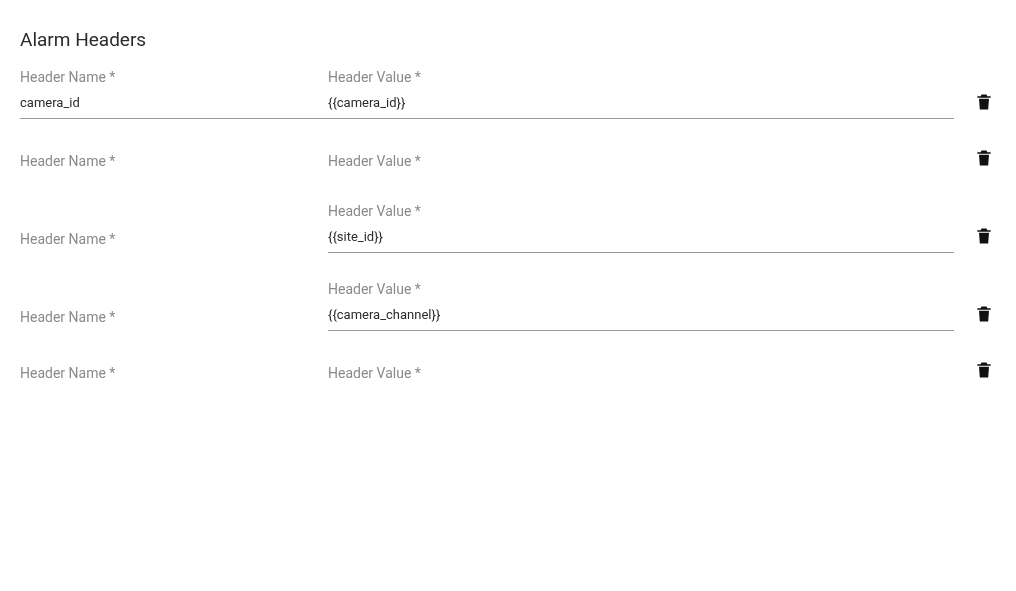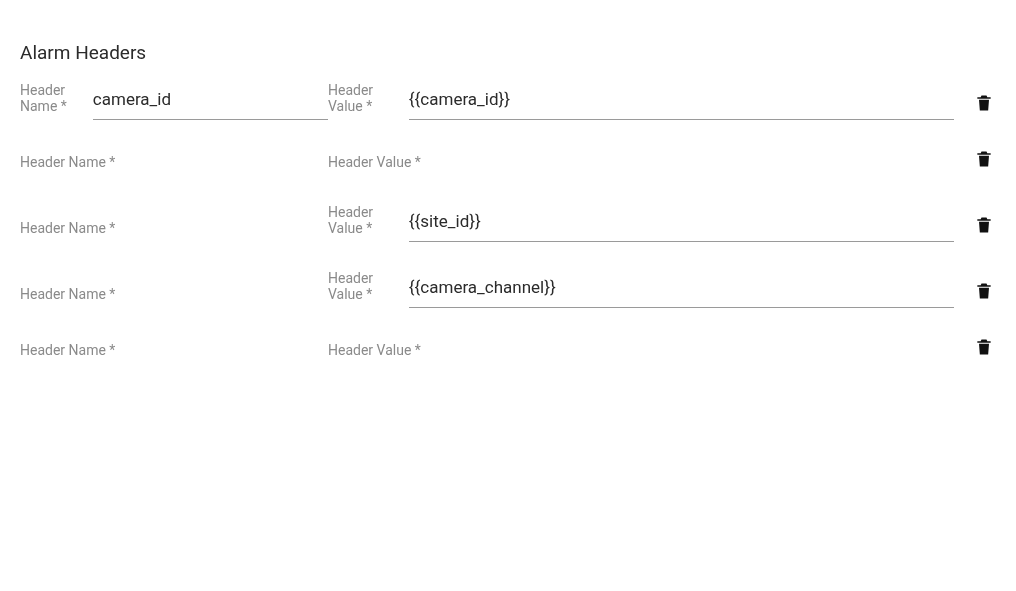--- a/index.html
+++ b/index.html
@@ -7,55 +7,55 @@
     margin: 0;
     padding: 0;
     width: 1016px;
     height: 591px;
     background: #ffffff;
     font-family: -apple-system, BlinkMacSystemFont, "Segoe UI", Roboto, "Helvetica Neue", Arial, sans-serif;
     color: #212121;
   }
   .container {
     padding: 28px 20px 20px 20px;
-    margin-top: 13px;
   }
   .section-title {
     font-size: 19px;
     font-weight: 400;
     color: #2b2b2b;
     margin: 0 0 18px 0;
   }
   .header-row {
     display: flex;
     align-items: flex-end;
     margin-bottom: 28px;
   }
   .field {
     display: flex;
+    flex-direction: column;
   }
   .field.name {
     width: 308px;
     margin-right: 0;
   }
   .field.value {
     flex: 1;
     margin-right: 18px;
   }
   .field-label {
     font-size: 14px;
     color: #8a8a8a;
     margin-bottom: 6px;
     font-weight: 400;
   }
   .field-input {
     border: none;
     border-bottom: 1px solid #9a9a9a;
     outline: none;
-    font-size: 17px;
+    font-size: 13px;
     color: #2b2b2b;
     background: transparent;
     padding: 4px 0 8px 0;
     font-family: inherit;
     width: 100%;
   }
   .delete-btn {
     background: none;
     border: none;
     padding: 0 2px 6px 2px;

